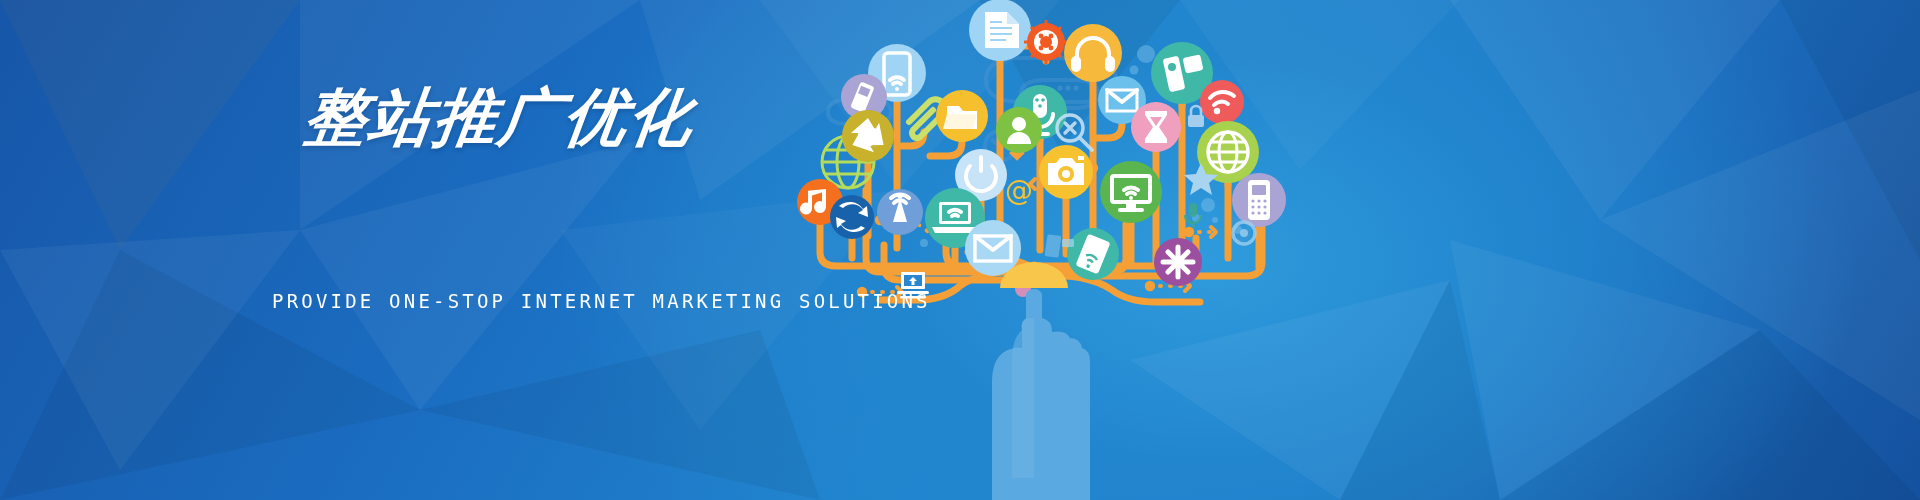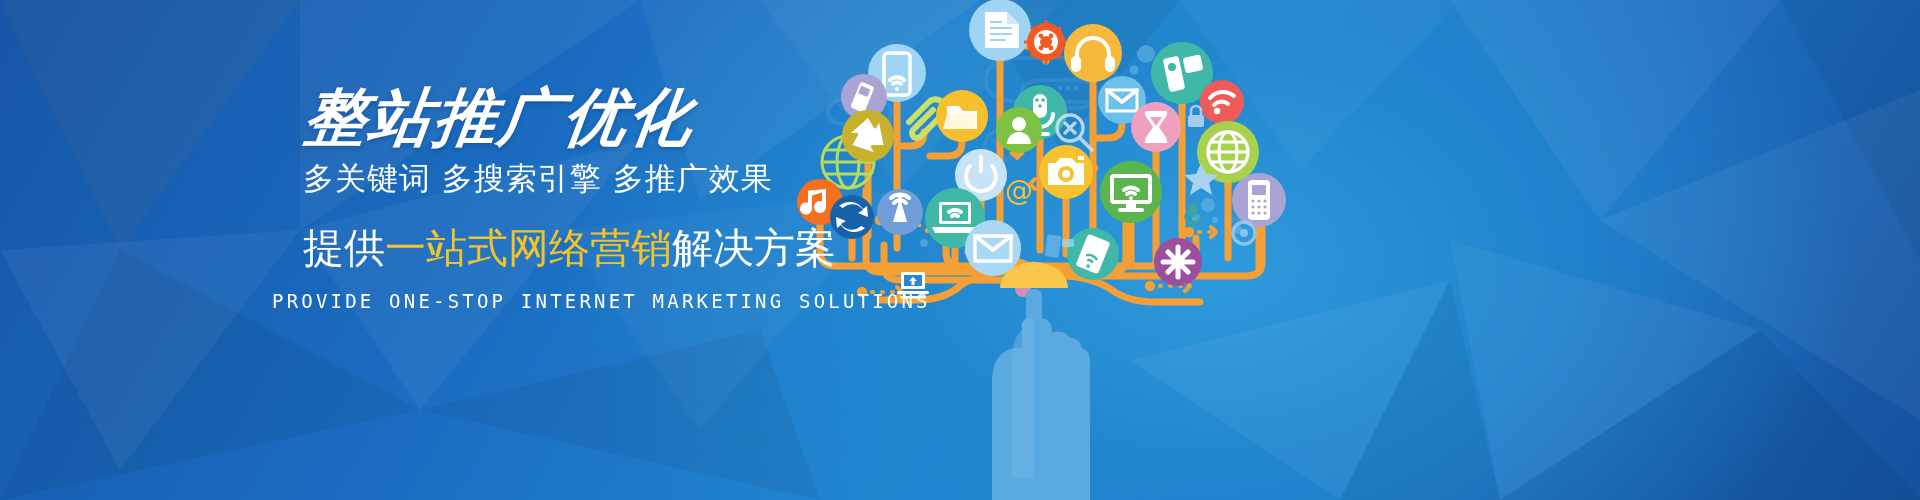--- a/index.html
+++ b/index.html
@@ -456,18 +456,16 @@
         <path d="M1000 288 a34 26 0 0 1 68 0 z" fill="#f7c64a"></path>
         <path d="M1026 294 a9 9 0 0 1 16 0 l0 34 l-16 0 z" fill="#5aa9e0"></path>
         <path d="M1022 330 q-2 -10 6 -12 l14 0 q10 2 10 14 q14 -2 18 6 q10 0 12 10 q8 2 8 14 l0 138 l-98 0 l0 -118 q0 -22 12 -30 q10 -6 18 -4 z" fill="#5aa9e0"></path>
         <path d="M1022 330 q-2 -10 6 -12 l6 0 l0 160 l-22 0 l0 -118 q0 -22 10 -30 z" fill="#6fb5e5" opacity="0.55"></path>
       </g>
     </svg>
   </div>
 
   <div class="copy">
     <div class="headline">整站推广优化</div>
-    <div class="subline">多关键词 多搜索引擎 多推广效果</div>
-    <div class="tagline"><span>提供</span><span class="hl">一站式网络营销</span><span>解决方案</span></div>
     <div class="enline">PROVIDE ONE-STOP INTERNET MARKETING SOLUTIONS</div>
   </div>
 
 </div>
 
 </body></html>

